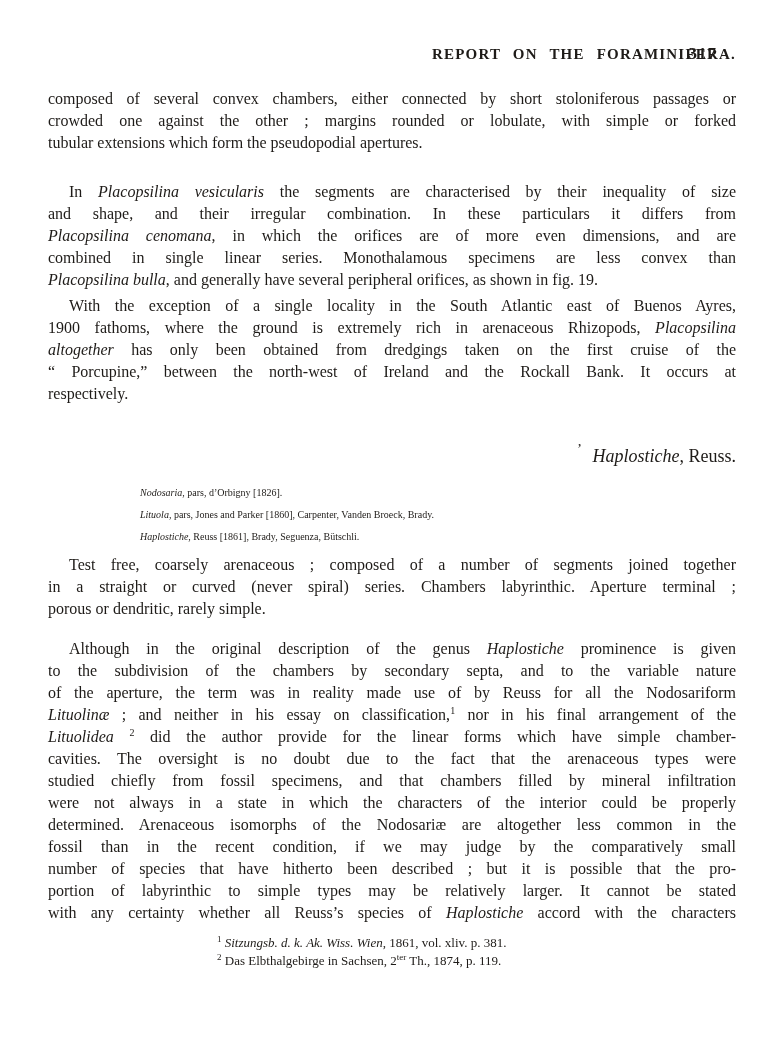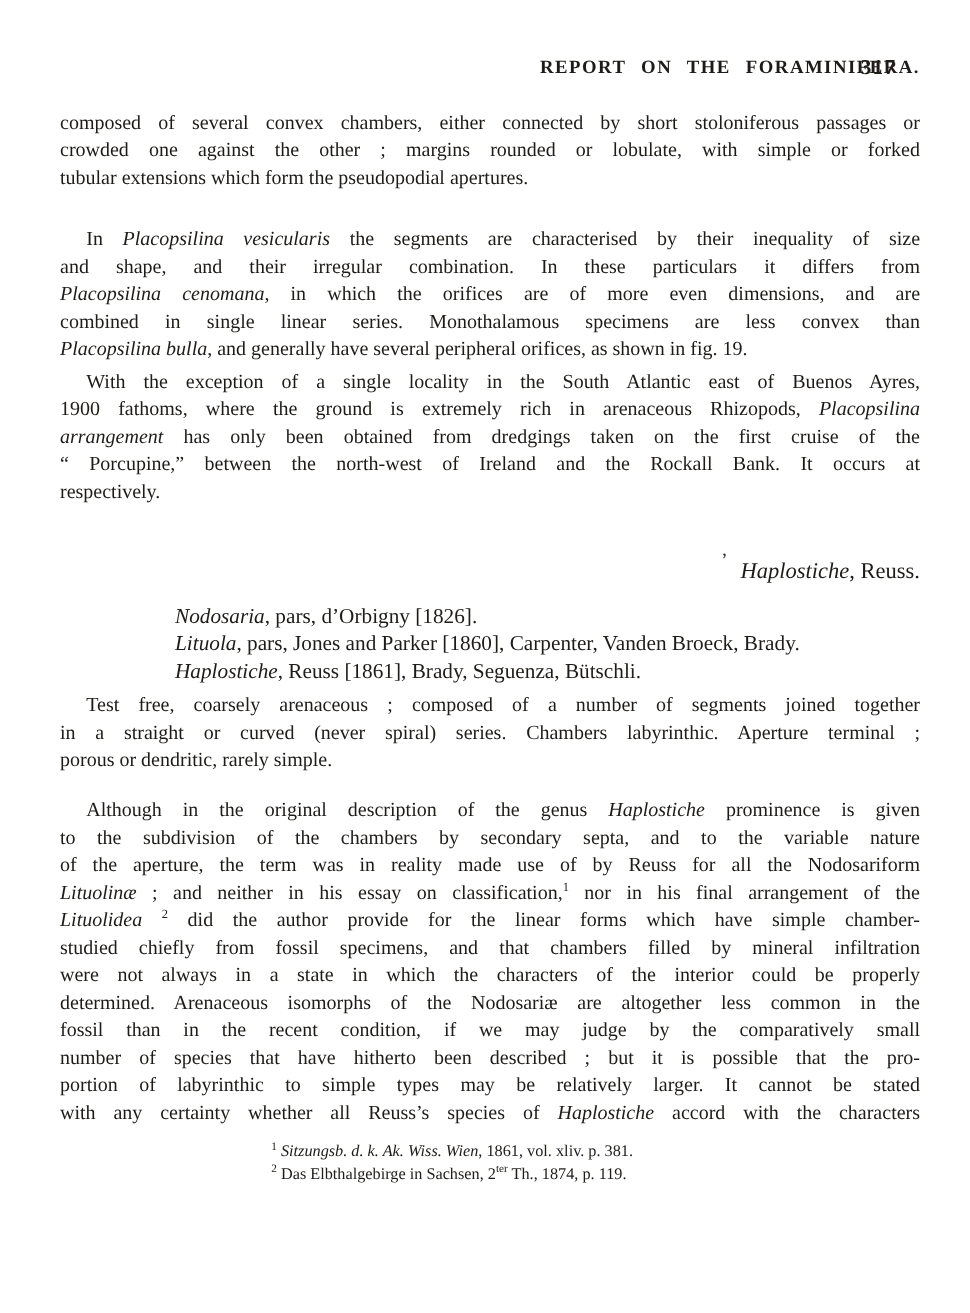--- a/index.html
+++ b/index.html
@@ -25,21 +25,21 @@
     position:absolute;top:88px;left:48px;width:688px;
     font-size:16px;line-height:22px;
   }
   .line{min-height:22px;}
   .line.j{text-align:justify;text-align-last:justify;text-justify:inter-word;}
   .paragraph .line:first-child{text-indent:21px;}
   em{font-style:italic;}
   sup{font-size:10px;line-height:0;vertical-align:super;}
   .species-heading{font-size:18px;line-height:24px;}
   .species-heading .line{text-align:right;min-height:24px;}
-  .synonymy-list{font-size:17px;padding-left:92px;}
+  .synonymy-list{font-size:10px;padding-left:92px;}
   .synonymy-list .line{min-height:22px;}
   .footnotes{font-size:13px;line-height:18px;padding-left:169px;}
   .footnotes .line{min-height:18px;}
   .footnotes sup{font-size:9px;}
   
   .content>*:nth-child(2){margin-top:27px;}
   .content>*:nth-child(3){margin-top:4px;}
   .content>*:nth-child(4){margin-top:39px;}
   .content>*:nth-child(5){margin-top:14px;}
   .content>*:nth-child(6){margin-top:6px;}
@@ -66,21 +66,21 @@
       <div class="block paragraph">
         <div class="line j"><span>In </span><em>Placopsilina vesicularis</em><span> the segments are characterised by their inequality of size</span></div>
         <div class="line j"><span>and shape, and their irregular combination.  In these particulars it differs from</span></div>
         <div class="line j"><em>Placopsilina cenomana</em><span>, in which the orifices are of more even dimensions, and are</span></div>
         <div class="line j"><span>combined in single linear series.  Monothalamous specimens are less convex than</span></div>
         <div class="line"><em>Placopsilina bulla</em><span>, and generally have several peripheral orifices, as shown in fig. 19.</span></div>
       </div>
       <div class="block paragraph">
         <div class="line j"><span>With the exception of a single locality in the South Atlantic east of Buenos Ayres,</span></div>
         <div class="line j"><span>1900 fathoms, where the ground is extremely rich in arenaceous Rhizopods, </span><em>Placopsilina</em></div>
-        <div class="line j"><em>arrangement</em><span> has only been obtained from dredgings taken on the first cruise of the</span></div>
+        <div class="line j"><em>altogether</em><span> has only been obtained from dredgings taken on the first cruise of the</span></div>
         <div class="line j"><span>“ Porcupine,” between the north-west of Ireland and the Rockall Bank.  It occurs at</span></div>
         <div class="line"><span>respectively.</span></div>
       </div>
       <div class="block species-heading">
         <div class="line"><em>Haplostiche</em><span>, Reuss.</span></div>
       </div>
       <div class="block synonymy-list">
         <div class="line"><em>Nodosaria</em><span>, pars, d’Orbigny [1826].</span></div>
         <div class="line"><em>Lituola</em><span>, pars, Jones and Parker [1860], Carpenter, Vanden Broeck, Brady.</span></div>
         <div class="line"><em>Haplostiche</em><span>, Reuss [1861], Brady, Seguenza, Bütschli.</span></div>
@@ -89,20 +89,21 @@
         <div class="line j"><span>Test free, coarsely arenaceous ; composed of a number of segments joined together</span></div>
         <div class="line j"><span>in a straight or curved (never spiral) series.  Chambers labyrinthic.  Aperture terminal ;</span></div>
         <div class="line"><span>porous or dendritic, rarely simple.</span></div>
       </div>
       <div class="block paragraph">
         <div class="line j"><span>Although in the original description of the genus </span><em>Haplostiche</em><span> prominence is given</span></div>
         <div class="line j"><span>to the subdivision of the chambers by secondary septa, and to the variable nature</span></div>
         <div class="line j"><span>of the aperture, the term was in reality made use of by Reuss for all the Nodosariform</span></div>
         <div class="line j"><em>Lituolinæ</em><span> ; and neither in his essay on classification,</span><sup>1</sup><span> nor in his final arrangement of the</span></div>
         <div class="line j"><em>Lituolidea </em><sup>2</sup><span> did the author provide for the linear forms which have simple chamber-</span></div>
+        <div class="line j"><span>cavities.  The oversight is no doubt due to the fact that the arenaceous types were</span></div>
         <div class="line j"><span>studied chiefly from fossil specimens, and that chambers filled by mineral infiltration</span></div>
         <div class="line j"><span>were not always in a state in which the characters of the interior could be properly</span></div>
         <div class="line j"><span>determined.  Arenaceous isomorphs of the Nodosariæ are altogether less common in the</span></div>
         <div class="line j"><span>fossil than in the recent condition, if we may judge by the comparatively small</span></div>
         <div class="line j"><span>number of species that have hitherto been described ; but it is possible that the pro-</span></div>
         <div class="line j"><span>portion of labyrinthic to simple types may be relatively larger.  It cannot be stated</span></div>
         <div class="line j"><span>with any certainty whether all Reuss’s species of </span><em>Haplostiche</em><span> accord with the characters</span></div>
       </div>
       <div class="block footnotes">
         <div class="line"><sup>1</sup><span> </span><em>Sitzungsb. d. k. Ak. Wiss. Wien</em><span>, 1861, vol. xliv. p. 381.</span></div>

